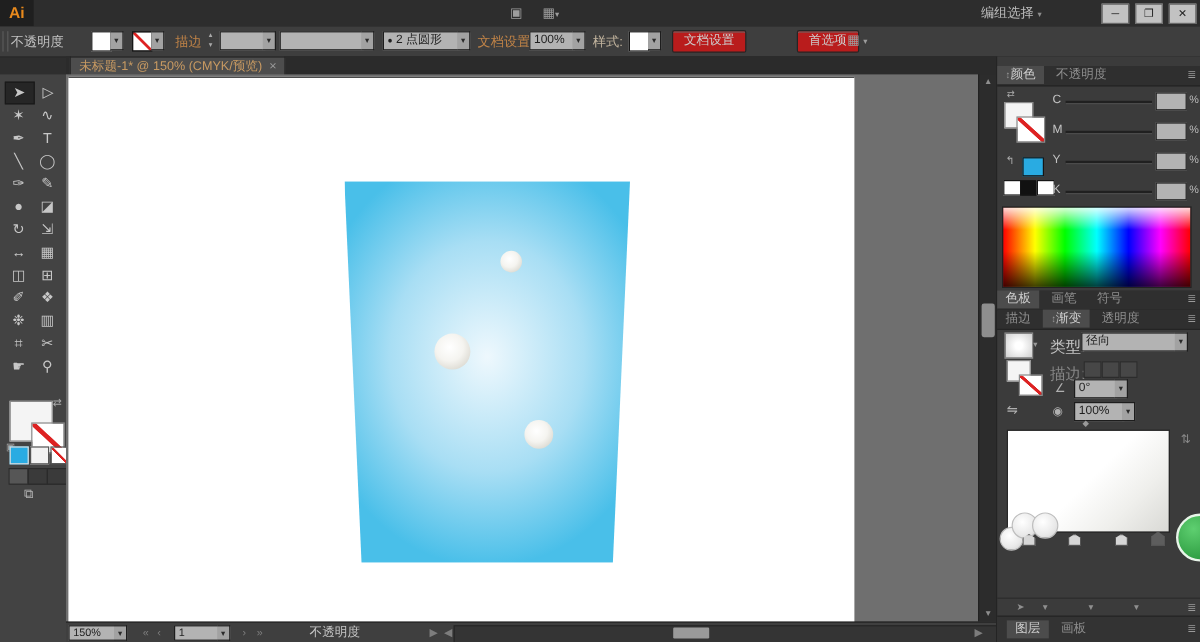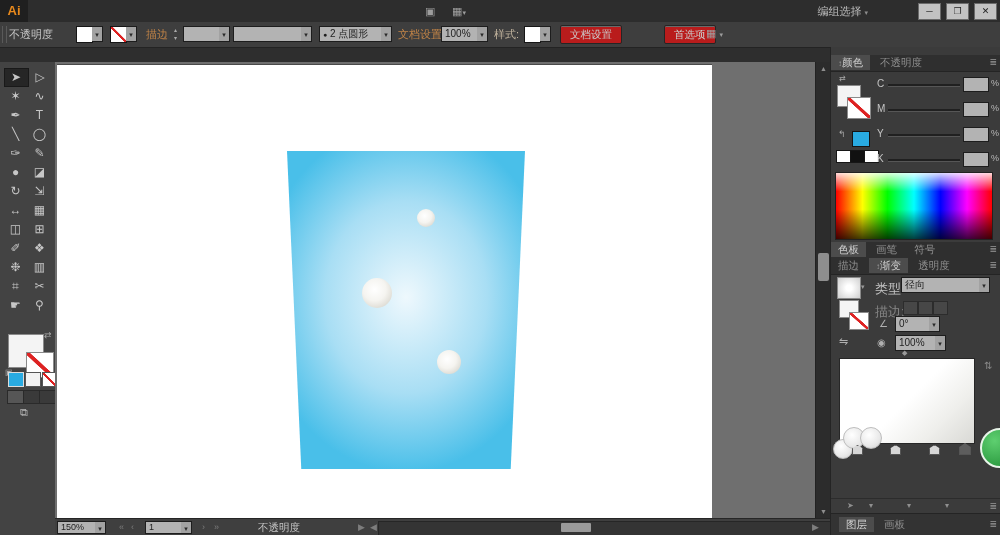--- a/index.html
+++ b/index.html
@@ -117,20 +117,23 @@
   <span class="abs lbl-orange" style="left:398px;top:27px;">文档设置</span>
   <span class="abs field" style="left:441px;top:26px;width:30px;">100%</span>
   <span class="abs ddbtn" style="left:477px;top:26px;">▾</span>
   <span class="abs" style="left:494px;top:27px;color:#c2b49e;">样式:</span>
   <span class="abs swatch" style="left:524px;top:26px;"></span>
   <span class="abs ddbtn" style="left:540px;top:26px;">▾</span>
   <span class="abs cbtn" style="left:560px;top:25px;">文档设置</span>
   <span class="abs cbtn" style="left:664px;top:25px;">首选项</span>
   <span class="abs" style="left:706px;top:27px;color:#9d9d9d;"><span>▦</span> <span style="font-size:7px;">▾</span></span>
 
+  <div id="tabbar" class="abs">
+    <span id="doctab" class="abs"><span>未标题-1* @ 150% (CMYK/预览)</span>&nbsp;&nbsp;<span style="color:#9a9a9a;">×</span></span>
+  </div>
 
   <div id="toolbar" class="abs">
     <div style="height:6px;"></div>
     <div class="trow">
         <span class="tool sel">➤</span>
         <span class="tool">▷</span>
       </div>
     <div class="trow">
         <span class="tool">✶</span>
         <span class="tool">∿</span>

